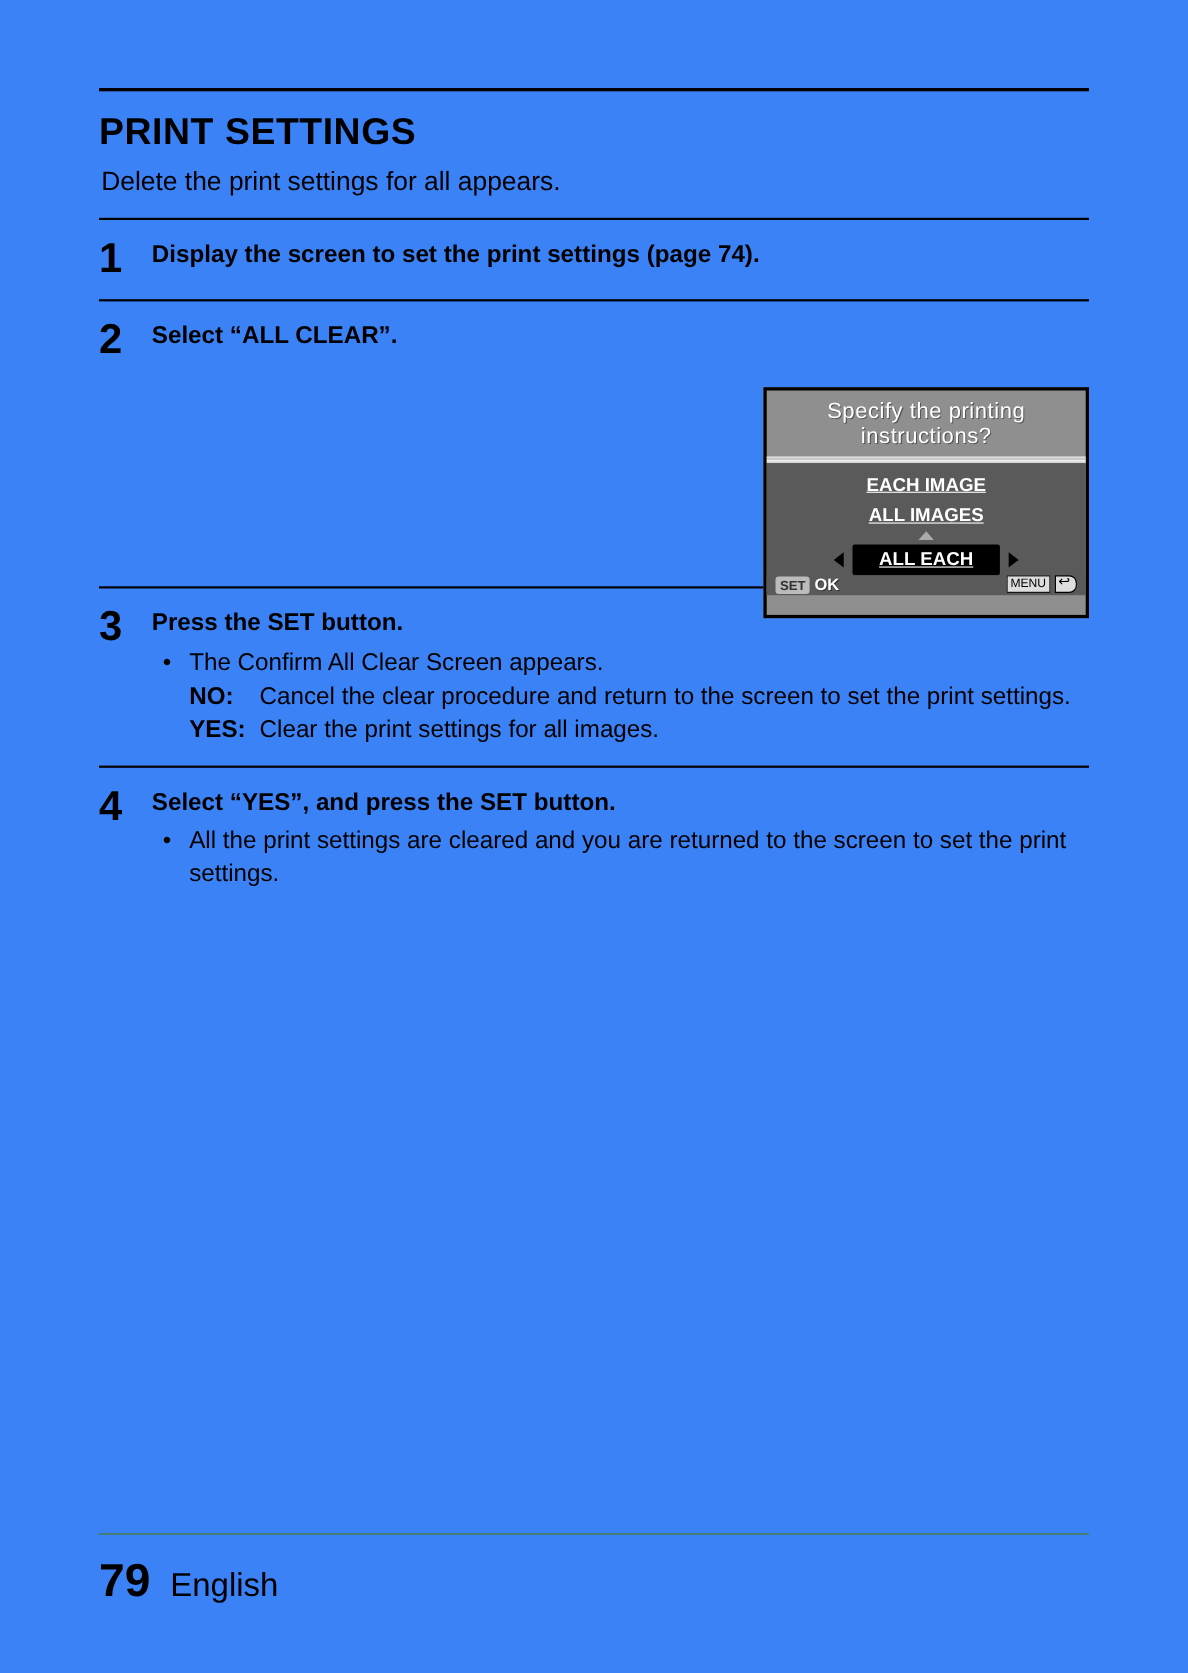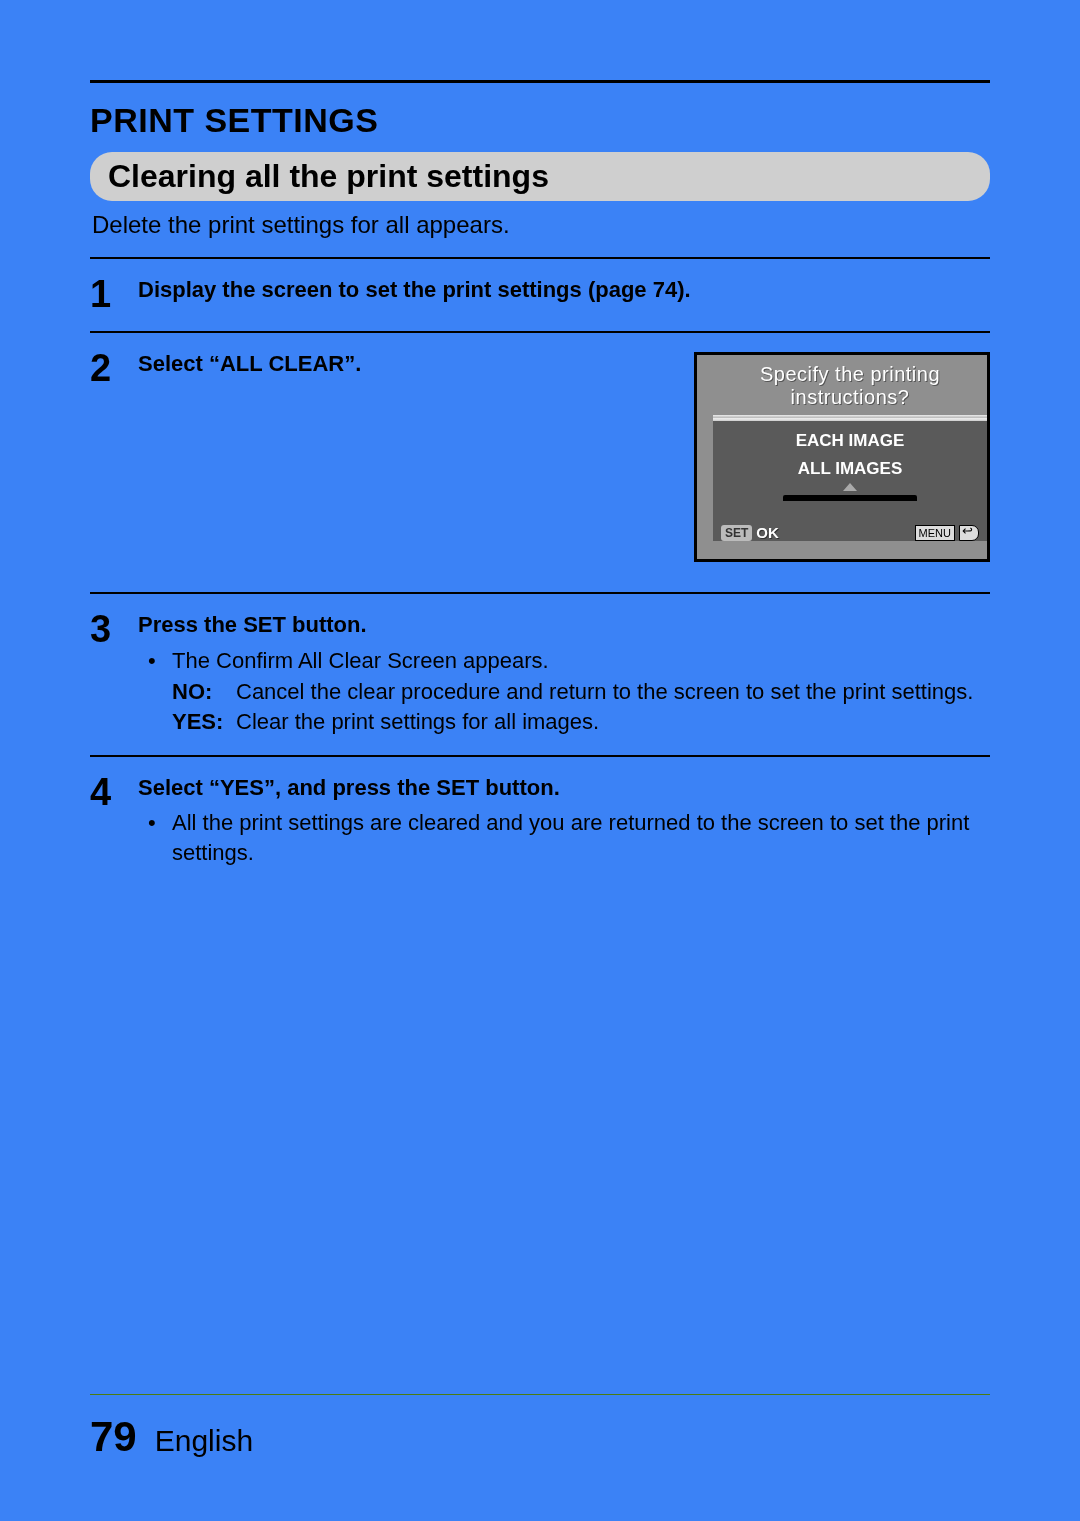--- a/index.html
+++ b/index.html
@@ -23,60 +23,59 @@
   .kv .k{font-weight:700;width:56px;flex:0 0 56px;}
   .kv .v{flex:1;}
   .footer{position:absolute;left:90px;bottom:60px;border-top:1px solid #4d7c0f;
           width:900px;padding-top:18px;display:flex;align-items:baseline;gap:18px;}
   .pageno{font-size:42px;font-weight:700;}
   .lang{font-size:30px;}
 
   
   .lcd{position:absolute;right:90px;top:352px;width:296px;height:210px;
        border:3px solid #000;background:#8f8f8f;box-sizing:border-box;
-       font-family:Arial,Helvetica,sans-serif;padding-left:16px;}
+       font-family:Arial,Helvetica,sans-serif;}
   .lcd-head{color:#fff;text-align:center;font-size:20px;padding:8px 4px 6px 4px;
             text-shadow:1px 1px 0 #555;letter-spacing:0.5px;}
   .lcd-gradbar{height:6px;background:linear-gradient(#eee,#bbb 40%,#eee 60%,#ccc);}
   .lcd-body{background:#5a5a5a;padding:6px 10px 0 10px;height:120px;
             box-sizing:border-box;position:relative;}
   .opt{color:#fff;font-weight:700;font-size:17px;text-align:center;
-       padding:4px 0;margin:0 28px;}
+       padding:4px 0;margin:0 28px;text-decoration:underline;}
   .opt.sel-row{display:flex;align-items:center;justify-content:center;gap:8px;margin:0;}
   .sel-center{background:#000;padding:4px 24px;color:#fff;font-weight:700;
               font-size:17px;border-radius:2px;display:inline-block;}
   .tri{width:0;height:0;display:inline-block;}
   .tri.left{border-top:7px solid transparent;border-bottom:7px solid transparent;
             border-right:9px solid #000;}
   .tri.right{border-top:7px solid transparent;border-bottom:7px solid transparent;
              border-left:9px solid #000;}
   .tri.up{border-left:7px solid transparent;border-right:7px solid transparent;
           border-bottom:8px solid #aaa;margin:0 auto;display:block;height:0;width:0;}
-  .lcd-foot{position:absolute;left:0;right:0;bottom:0;height:40px;
-            display:flex;align-items:flex-end;justify-content:space-between;
+  .lcd-foot{position:absolute;left:0;right:0;bottom:0;height:18px;
+            display:flex;align-items:flex-start;justify-content:space-between;
             padding:0 8px;box-sizing:border-box;background:#5a5a5a;}
   .set-chip{display:inline-flex;align-items:center;gap:4px;}
   .chip{background:#bbb;color:#333;font-size:12px;font-weight:700;
         padding:1px 4px;border-radius:3px;}
   .ok{color:#fff;font-weight:700;font-size:15px;text-shadow:1px 1px 0 #333;}
   .menu-chip{display:inline-flex;align-items:center;gap:4px;}
   .menu-box{background:#ddd;color:#000;font-size:11px;font-weight:400;
             padding:1px 3px;border:1px solid #000;}
   .ret-icon{width:18px;height:14px;position:relative;border:1px solid #000;
             border-top-right-radius:7px;border-bottom-right-radius:7px;
             background:#ddd;}
   .ret-icon:before{content:"↩";position:absolute;left:2px;top:-3px;font-size:13px;}
 </style>
 </head>
 <body>
 
 <div class="page">
   <div class="hr"></div>
   <div class="title">PRINT SETTINGS</div>
-  <div class="subtitle">Clearing all the print settings</div>
   <div class="intro">Delete the print settings for all appears.</div>
 
   <div class="step">
     <div class="step-num">1</div>
     <div class="step-body">
       <span class="lead">Display the screen to set the print settings (page 74).</span>
     </div>
   </div>
 
   <div class="step" style="min-height:225px">

